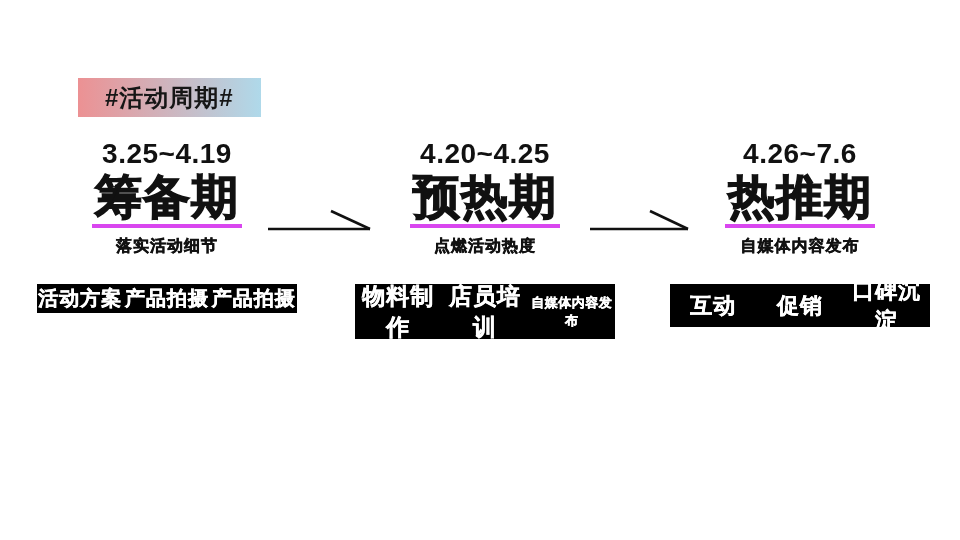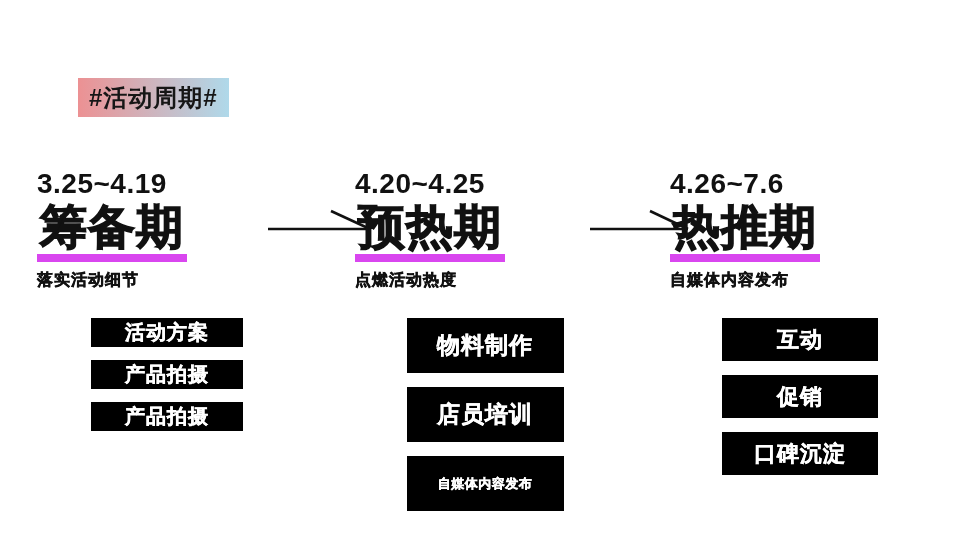--- a/index.html
+++ b/index.html
@@ -9,65 +9,66 @@
     background: #ffffff;
     font-family: "Liberation Sans", "DejaVu Sans", sans-serif;
     color: #111;
     overflow: hidden;
   }
 
   .badge {
     position: absolute;
     left: 78px; top: 78px;
     height: 39px;
-    padding: 0 11px;
+    padding: 0 27px;
     display: flex; align-items: center;
     font-size: 24px;
     font-weight: 800;
     letter-spacing: 1px;
     color: #161616;
   }
 
   .phase-col {
     position: absolute;
-    top: 167px;
+    top: 137px;
     width: 260px;
+    text-align: center;
   }
   .phase-col.c1 { left: 37px; }
   .phase-col.c2 { left: 355px; }
   .phase-col.c3 { left: 670px; }
 
   .phase-date {
     font-size: 28px;
     font-weight: 800;
     line-height: 34px;
     letter-spacing: 0.5px;
   }
   .phase-title {
     display: inline-block;
     font-size: 47px;
     font-weight: 900;
     line-height: 52px;
     letter-spacing: 1px;
     -webkit-text-stroke: 1.3px #111;
-    border-bottom: 8px solid #d946ef;
+    border-bottom: 4px solid #d946ef;
     padding: 0 3px 1px 3px;
   }
   .phase-subtitle {
     margin-top: 8px;
     font-size: 16px;
     font-weight: 800;
     letter-spacing: 1px;
     -webkit-text-stroke: 0.5px #111;
   }
 
   .items {
     margin-top: 27px;
     display: flex;
-    flex-direction: column;
+    flex-direction: row;
     align-items: center;
   }
   .item {
     background: var(--bar-bg, #000);
     color: var(--bar-text, #fff);
     display: flex;
     align-items: center;
     justify-content: center;
     font-weight: 700;
     letter-spacing: 1px;

